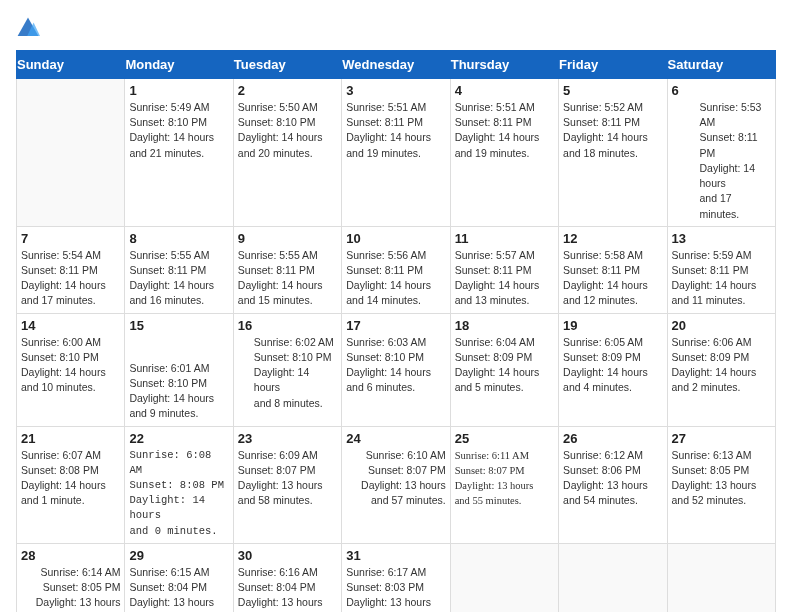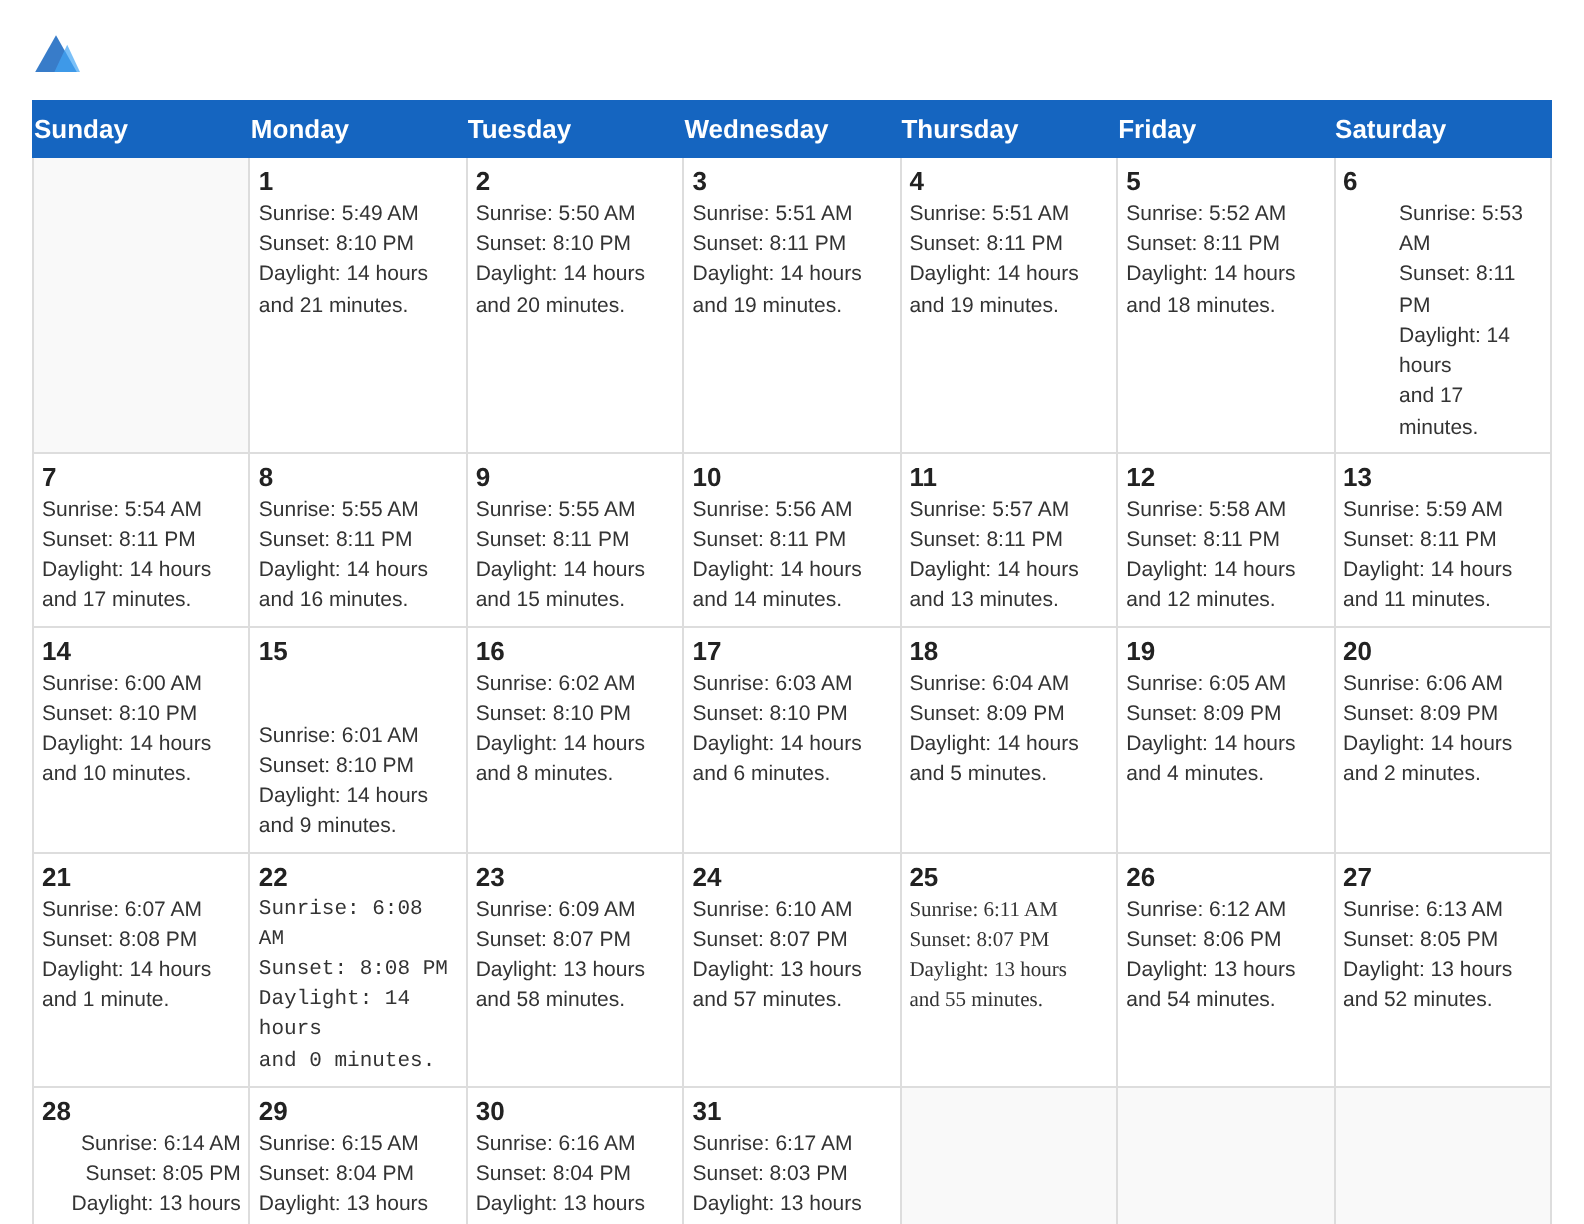--- a/index.html
+++ b/index.html
@@ -231,21 +231,21 @@
         </td>
         <td>
           <div class="day-number">15</div>
           <div class="day-info" style="white-space: pre-line; margin-top: 28px;">Sunrise: 6:01 AM
 Sunset: 8:10 PM
 Daylight: 14 hours
 and 9 minutes.</div>
         </td>
         <td>
           <div class="day-number">16</div>
-          <div class="day-info" style="white-space: pre-line;">Sunrise: 6:02 AM
+          <div class="day-info" style="white-space: pre-line; margin-left: 16px;">Sunrise: 6:02 AM
 Sunset: 8:10 PM
 Daylight: 14 hours
 and 8 minutes.</div>
         </td>
         <td>
           <div class="day-number">17</div>
           <div class="day-info" style="white-space: pre-line;">Sunrise: 6:03 AM
 Sunset: 8:10 PM
 Daylight: 14 hours
 and 6 minutes.</div>
@@ -289,21 +289,21 @@
         </td>
         <td>
           <div class="day-number">23</div>
           <div class="day-info" style="white-space: pre-line;">Sunrise: 6:09 AM
 Sunset: 8:07 PM
 Daylight: 13 hours
 and 58 minutes.</div>
         </td>
         <td>
           <div class="day-number">24</div>
-          <div class="day-info" style="white-space: pre-line;">Sunrise: 6:10 AM
+          <div class="day-info" style="white-space: pre-line; text-align: right;">Sunrise: 6:10 AM
 Sunset: 8:07 PM
 Daylight: 13 hours
 and 57 minutes.</div>
         </td>
         <td>
           <div class="day-number">25</div>
           <div class="day-info" style="white-space: pre-line; font-family: Liberation Serif, serif;">Sunrise: 6:11 AM
 Sunset: 8:07 PM
 Daylight: 13 hours
 and 55 minutes.</div>

